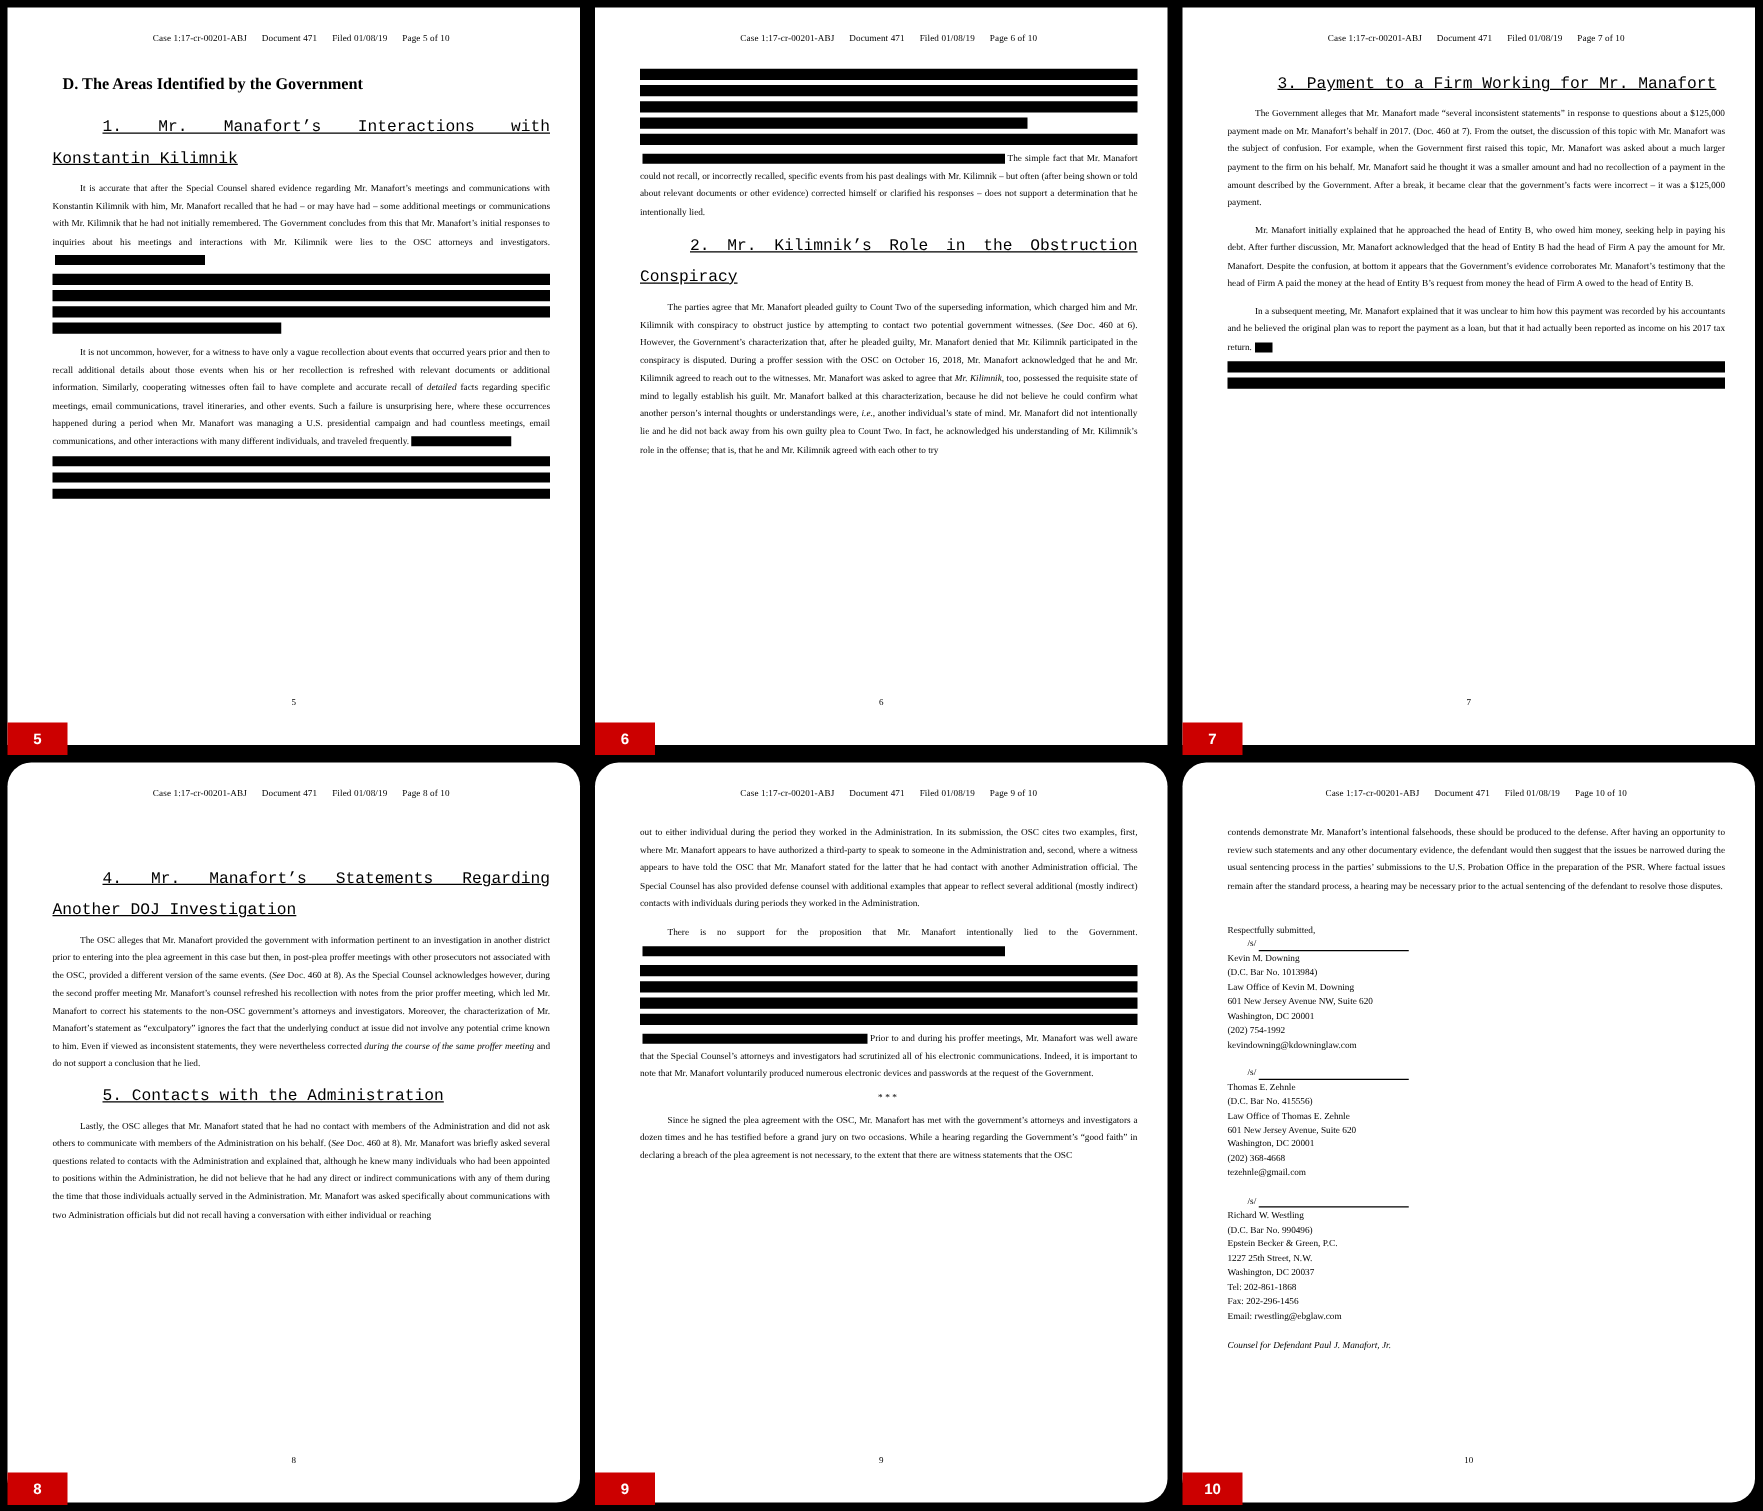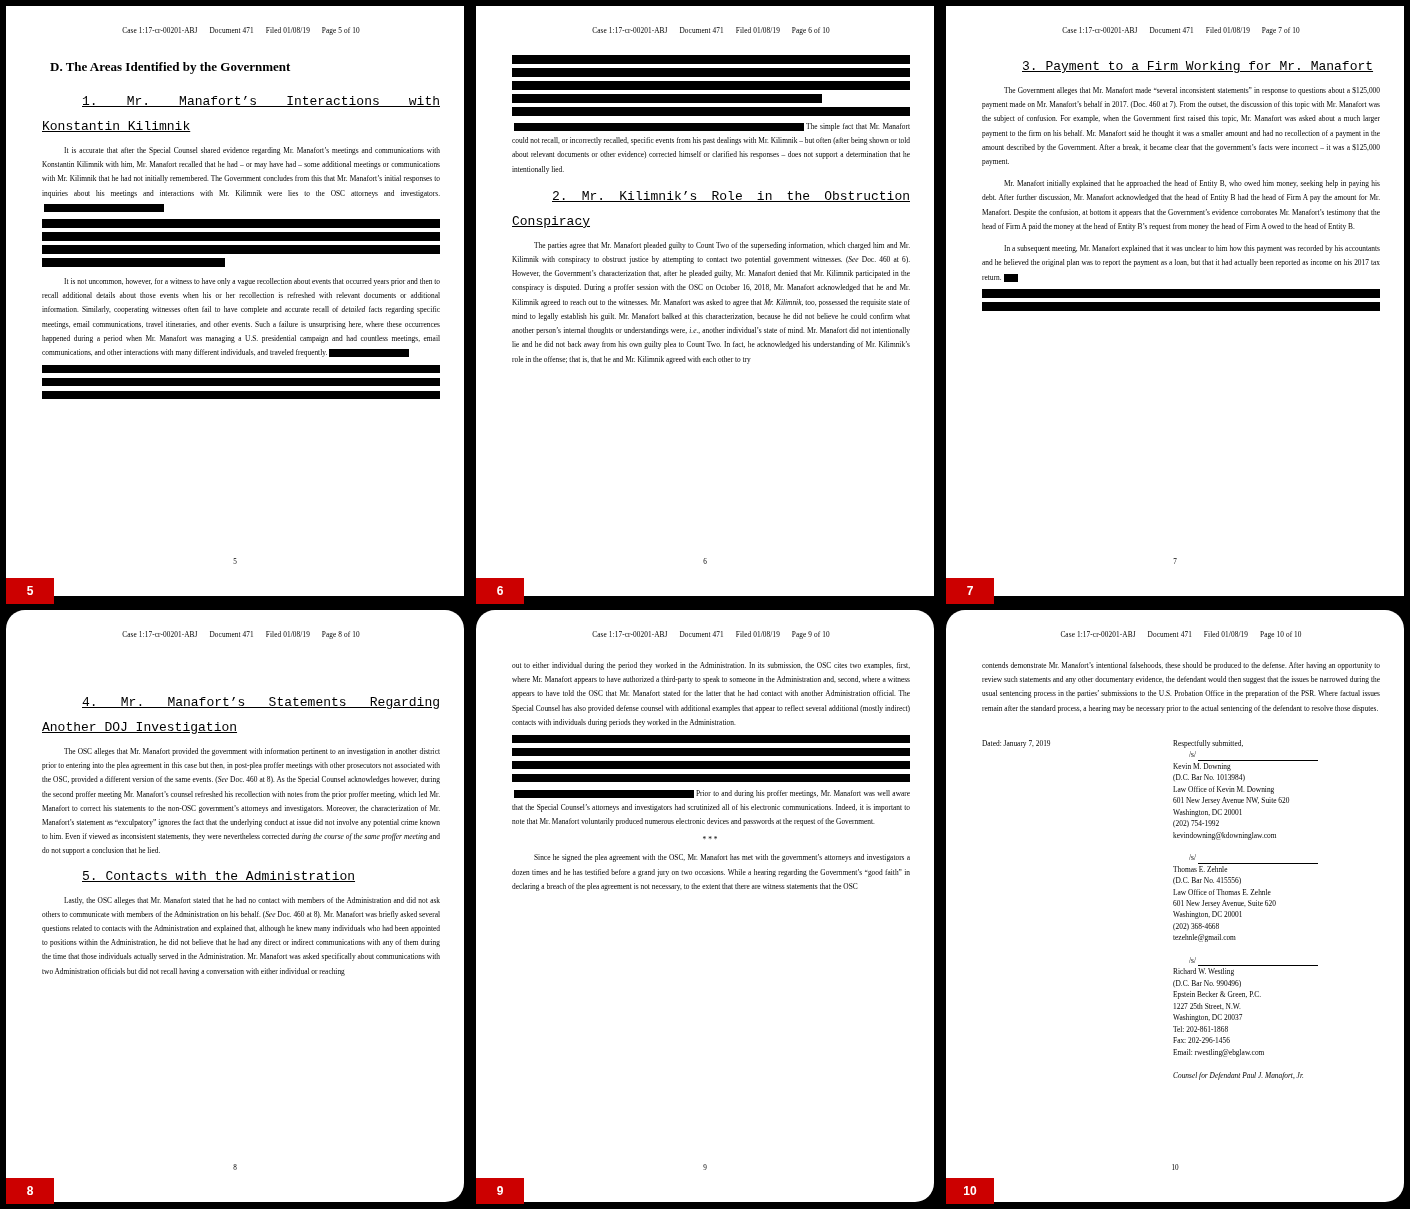--- a/index.html
+++ b/index.html
@@ -231,20 +231,21 @@
   <div class="cell bottom">
     <div class="page">
       <div class="stamp">
         <span>Case 1:17-cr-00201-ABJ</span>
         <span>Document 471</span>
         <span>Filed 01/08/19</span>
         <span>Page 9 of 10</span>
       </div>
       <div class="body">
         <div class="p noindent">out to either individual during the period they worked in the Administration.  In its submission, the OSC cites two examples, first, where Mr. Manafort appears to have authorized a third-party to speak to someone in the Administration and, second, where a witness appears to have told the OSC that Mr. Manafort stated for the latter that he had contact with another Administration official.  The Special Counsel has also provided defense counsel with additional examples that appear to reflect several additional (mostly indirect) contacts with individuals during periods they worked in the Administration.</div>
+        <div class="p" style="margin-top:9px"><span>There is no support for the proposition that Mr. Manafort intentionally lied to the Government.</span><span class="redact-inline" style="width:290px"></span></div>
         <div class="redact" style="width:100%"></div>
         <div class="redact" style="width:100%"></div>
         <div class="redact" style="width:100%"></div>
         <div class="redact" style="width:100%"></div>
         <div class="p noindent"><span class="redact-inline" style="width:180px"></span><span>Prior to and during his proffer meetings, Mr. Manafort was well aware that the Special Counsel’s attorneys and investigators had scrutinized all of his electronic communications.  Indeed, it is important to note that Mr. Manafort voluntarily produced numerous electronic devices and passwords at the request of the Government.</span></div>
         <div class="stars">***</div>
         <div class="p">Since he signed the plea agreement with the OSC, Mr. Manafort has met with the government’s attorneys and investigators a dozen times and he has testified before a grand jury on two occasions.  While a hearing regarding the Government’s “good faith” in declaring a breach of the plea agreement is not necessary, to the extent that there are witness statements that the OSC</div>
       </div>
       <div class="pagenum">9</div>
     </div>
@@ -255,23 +256,20 @@
     <div class="page">
       <div class="stamp">
         <span>Case 1:17-cr-00201-ABJ</span>
         <span>Document 471</span>
         <span>Filed 01/08/19</span>
         <span>Page 10 of 10</span>
       </div>
       <div class="body">
         <div class="p noindent">contends demonstrate Mr. Manafort’s intentional falsehoods, these should be produced to the defense.  After having an opportunity to review such statements and any other documentary evidence, the defendant would then suggest that the issues be narrowed during the usual sentencing process in the parties’ submissions to the U.S. Probation Office in the preparation of the PSR.  Where factual issues remain after the standard process, a hearing may be necessary prior to the actual sentencing of the defendant to resolve those disputes.</div>
         <div class="sig-wrap">
-          <div class="sig-left">
-            <div>Dated: January 7, 2019</div>
-          </div>
           <div class="sig-right">
             <div style="">Respectfully submitted,</div>
 
             <div class="sig-block">
               <div><span class="slash">/s/</span><span class="sline"></span></div>
               <div>Kevin M. Downing</div>
               <div>(D.C. Bar No. 1013984)</div>
               <div>Law Office of Kevin M. Downing</div>
               <div>601 New Jersey Avenue NW, Suite 620</div>
               <div>Washington, DC 20001</div>

